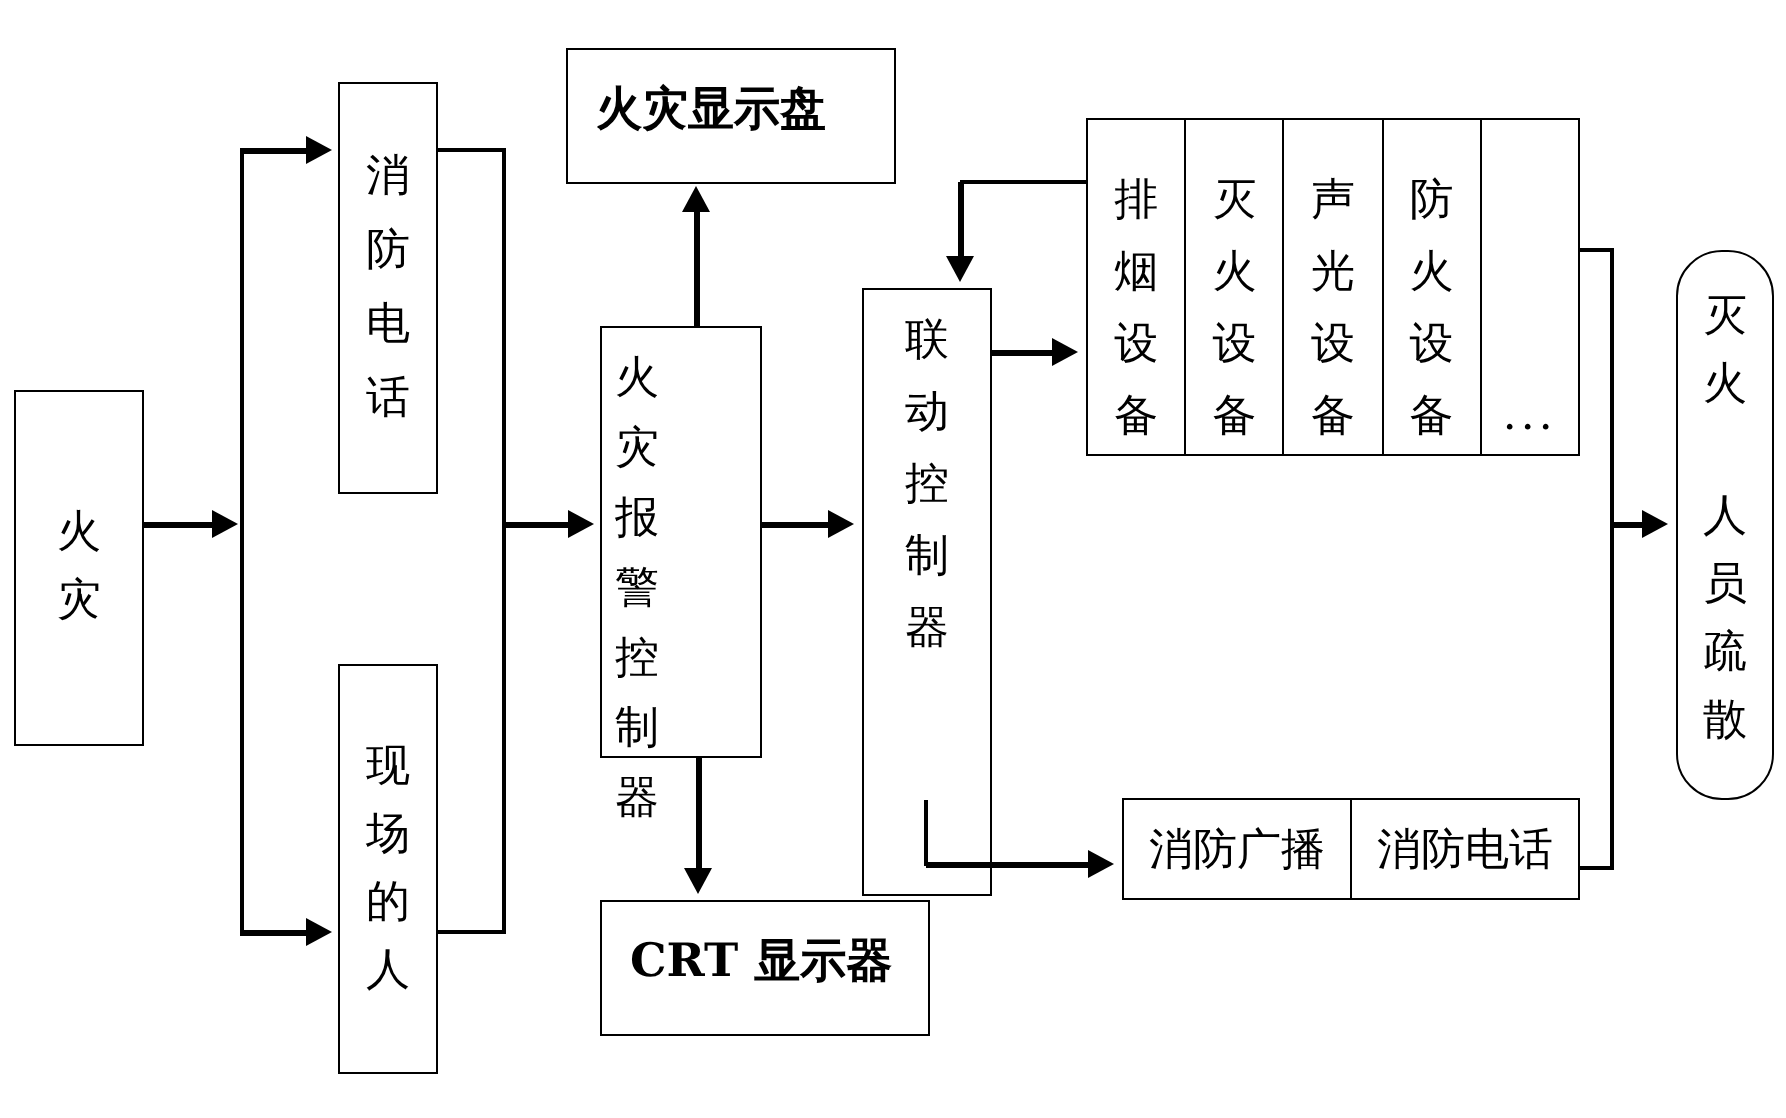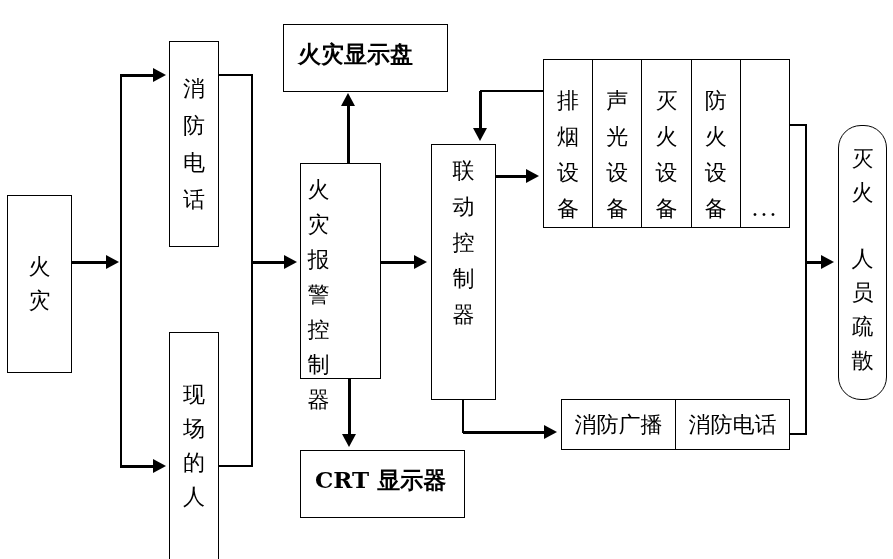--- a/index.html
+++ b/index.html
@@ -50,49 +50,49 @@
 <div class="canvas">
 
   <div class="node center" style="left:7px;top:195px;width:65px;height:178px;">
     <div class="vcol" style="line-height:34px;">火灾</div>
   </div>
 
   <div class="node center" style="left:169px;top:41px;width:50px;height:206px;">
     <div class="vcol" style="line-height:37px;">消防电话</div>
   </div>
 
-  <div class="node center" style="left:169px;top:332px;width:50px;height:228px;">
+  <div class="node center" style="left:169px;top:332px;width:50px;height:205px;">
     <div class="vcol" style="line-height:34px;">现场的人</div>
   </div>
 
   <div class="node padleft" style="left:283px;top:24px;width:165px;height:68px;">
     <span class="hlabel">火灾显示盘</span>
   </div>
 
   <div class="node topcenter" style="left:300px;top:163px;width:81px;height:216px;padding-top:8px;">
     <div class="twocol">火灾报警控制器</div>
   </div>
 
   <div class="node padleft" style="left:283px;top:450px;width:165px;height:68px;margin-left:17px;">
     <span class="hlabel">CRT 显示器</span>
   </div>
 
-  <div class="node topcenter" style="left:431px;top:144px;width:65px;height:256px;padding-top:8px;">
+  <div class="node topcenter" style="left:431px;top:144px;width:65px;height:304px;padding-top:8px;">
     <div class="vcol" style="line-height:36px;">联动控制器</div>
   </div>
 
   <div class="node" style="left:543px;top:59px;width:247px;height:169px;">
     <div class="equip-col">
       <div class="vcol">排烟设备</div>
     </div>
     <div class="equip-col">
-      <div class="vcol">声光设备</div>
+      <div class="vcol">灭火设备</div>
     </div>
     <div class="equip-col">
-      <div class="vcol">灭火设备</div>
+      <div class="vcol">声光设备</div>
     </div>
     <div class="equip-col">
       <div class="vcol">防火设备</div>
     </div>
     <div class="equip-col">
       <span class="dots">···</span>
     </div>
   </div>
 
   <div class="node" style="left:561px;top:399px;width:229px;height:51px;">

